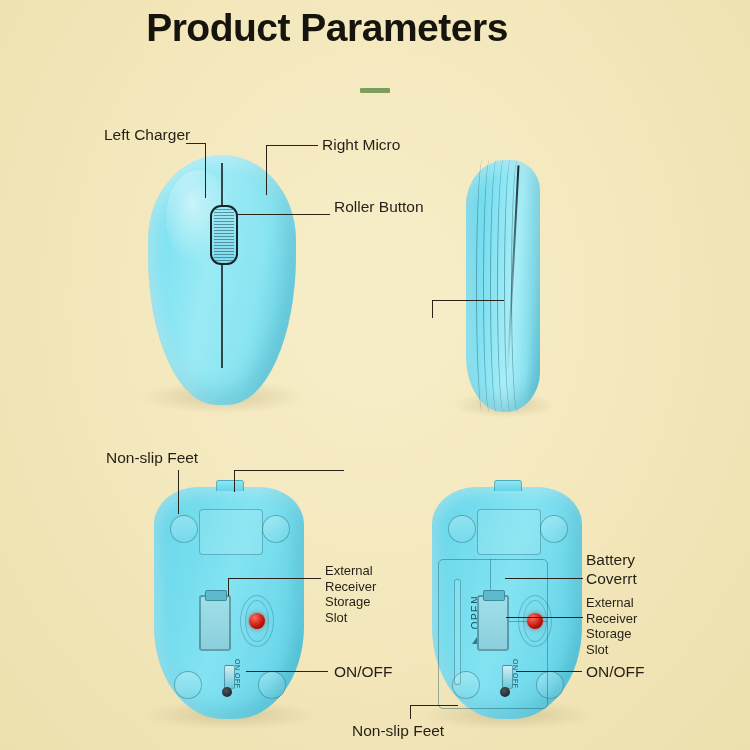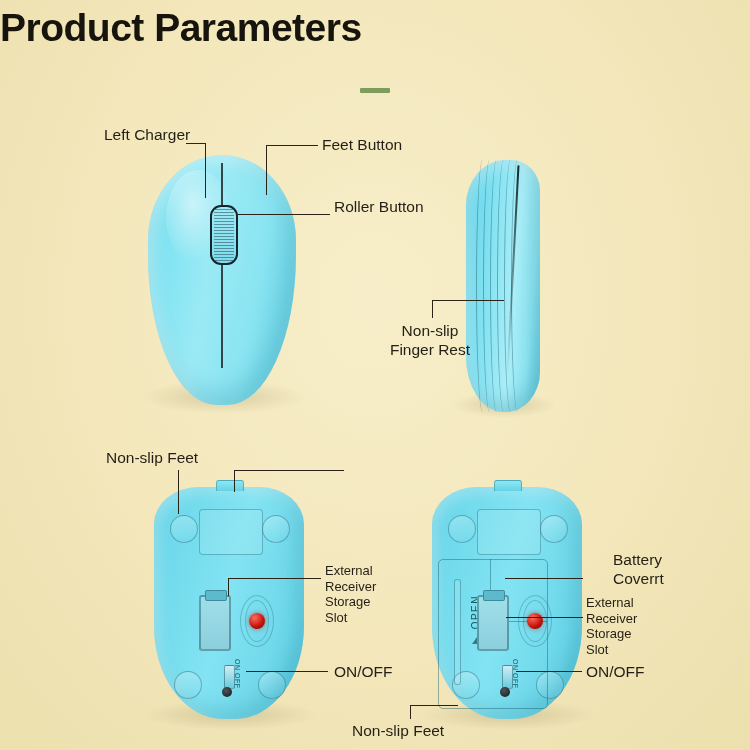--- a/index.html
+++ b/index.html
@@ -9,21 +9,21 @@
     font-family:"Liberation Sans","DejaVu Sans",sans-serif;
     overflow:hidden;
     position:relative;
     color:#231f16;
   }
   #stage{position:absolute;left:0;top:0;width:750px;height:750px;
     background:radial-gradient(ellipse at 50% 40%, #f7eec9 0%, #f3e7bb 55%, #ece0ae 100%);}
 
   
   .title{
-    position:absolute;left:0;top:6px;width:654px;
+    position:absolute;left:0;top:6px;width:654px;text-align:center;
     font-size:39px;font-weight:bold;letter-spacing:-0.5px;color:#17140d;
   }
   .divider{
     position:absolute;left:360px;top:88px;width:30px;height:5px;
     background:#7e9c5c;border-radius:1px;
   }
 
   
   .lbl{position:absolute;font-size:15.5px;color:#241f16;line-height:1.22;white-space:pre-line;}
   .lbl.small{font-size:13px;line-height:1.2;}
@@ -136,41 +136,39 @@
     <div id="topseam"></div>
     <div id="wheel">
       <div class="ribs"></div>
     </div>
   </div>
 
   <div class="lbl" style="left:104px;top:126px;">Left Charger</div>
   <div class="ln lnh" style="left:186px;top:143px;width:20px;"></div>
   <div class="ln lnv" style="left:205px;top:143px;height:55px;"></div>
 
-  <div class="lbl" style="left:322px;top:136px;">Feet Button</div>
+  <div class="lbl" style="left:322px;top:136px;">Right Micro</div>
   <div class="ln lnh" style="left:266px;top:145px;width:52px;"></div>
   <div class="ln lnv" style="left:266px;top:145px;height:50px;"></div>
 
   <div class="lbl" style="left:334px;top:198px;">Roller Button</div>
   <div class="ln lnh" style="left:236px;top:214px;width:94px;"></div>
 
   <div class="shadow" id="sideshadow"></div>
   <div id="sideview">
     <div id="sidebody"></div>
     <div class="rib" style="left:10px;width:12px;"></div>
     <div class="rib" style="left:17px;width:12px;"></div>
     <div class="rib" style="left:24px;width:12px;"></div>
     <div class="rib" style="left:31px;width:12px;"></div>
     <div class="rib" style="left:38px;width:12px;"></div>
     <div class="rib" style="left:45px;width:12px;"></div>
     <div id="sideseam"></div>
   </div>
 
-  <div class="lbl" style="left:380px;top:322px;text-align:center;width:100px;">Non-slip
-Finger Rest</div>
   <div class="ln lnh" style="left:432px;top:300px;width:72px;"></div>
   <div class="ln lnv" style="left:432px;top:300px;height:18px;"></div>
 
   <div class="shadow botshadow1"></div>
   <div class="botview" id="botleft">
     <div class="botbody"></div>
     <div class="portnotch"></div>
     <div class="labelplate"></div>
     <div class="foot ft-tl"></div>
     <div class="foot ft-tr"></div>
@@ -221,21 +219,21 @@
     <div class="sensorwrap">
       <div class="sensorhalo"></div>
       <div class="sensorhalo h2"></div>
       <div class="led"></div>
     </div>
     <div class="switch"></div>
     <div class="switchtxt">ON OFF</div>
     <div class="tailhole"></div>
   </div>
 
-  <div class="lbl" style="left:613px;top:551px;">Battery
+  <div class="lbl" style="left:586px;top:551px;">Battery
 Coverrt</div>
   <div class="ln lnh" style="left:505px;top:578px;width:78px;"></div>
 
   <div class="lbl small" style="left:586px;top:595px;">External
 Receiver
 Storage
 Slot</div>
   <div class="ln lnh" style="left:506px;top:617px;width:77px;"></div>
 
   <div class="lbl" style="left:586px;top:663px;">ON/OFF</div>

